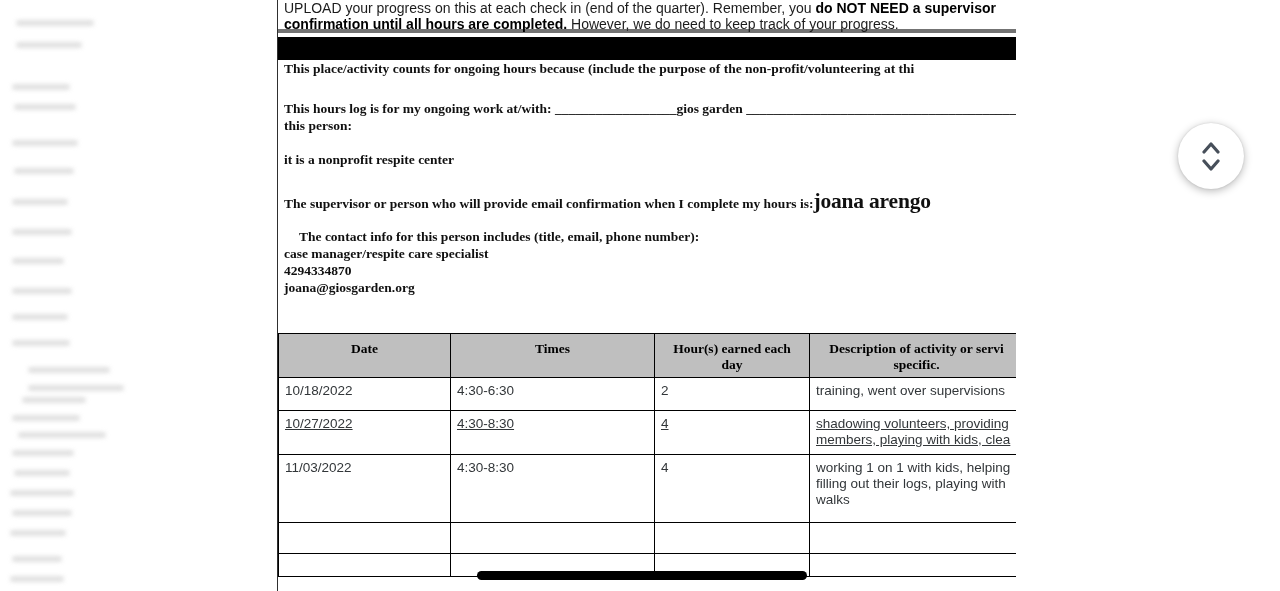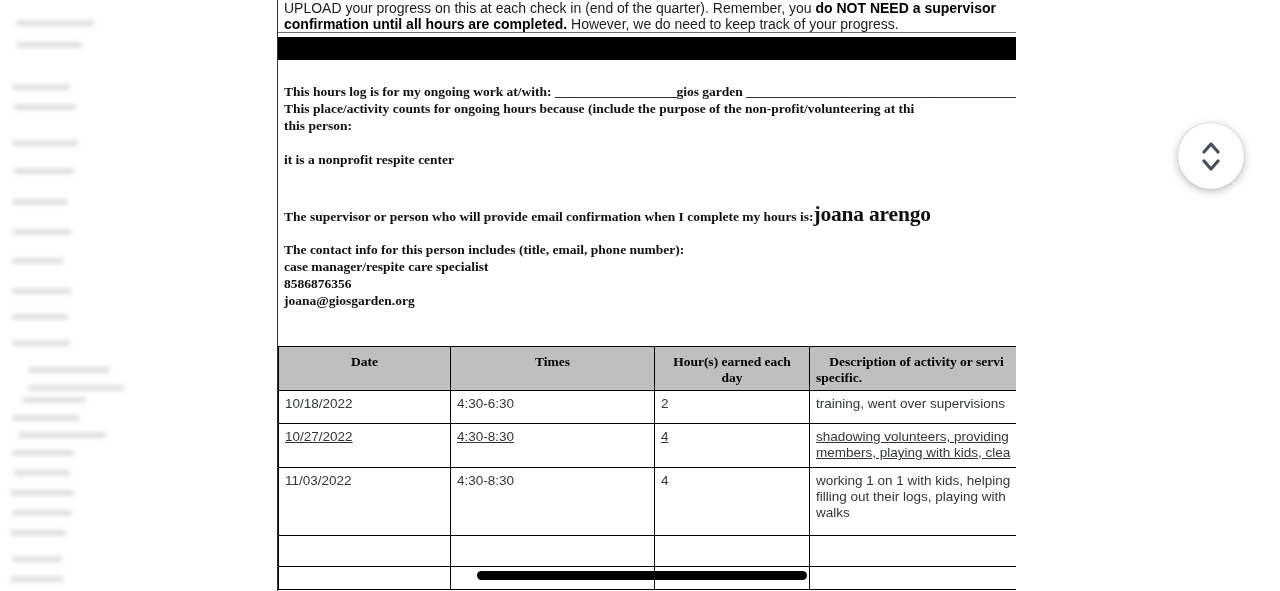--- a/index.html
+++ b/index.html
@@ -26,48 +26,48 @@
     width: 739px; height: 591px;
     border-left: 1px solid #2f2f2f;
     overflow: hidden;
     background: #ffffff;
   }
   .upload-box {
     font-size: 14px;
     line-height: 16px;
     color: #1c1c1c;
     padding-left: 6px;
-    border-bottom: 1px solid #737373;
+    border-bottom: 4px solid #737373;
     height: 33px;
   }
   .upload-box .ln { white-space: nowrap; }
   .upload-box b { color: #000; }
   .black-bar {
     margin-top: 4px;
     height: 23px;
     background: #000;
     width: 100%;
   }
   .form {
     font-family: "Liberation Serif", serif;
     font-weight: bold;
     font-size: 13.5px;
     line-height: 17px;
     color: #101010;
     padding-left: 6px;
   }
   .form p { white-space: nowrap; }
   .form .mt-blank { margin-top: 17px; }
-  .sup-line { margin-top: 33px; line-height: 27px; }
+  .sup-line { margin-top: 20px; line-height: 27px; }
   .sup-name {
     font-size: 21.5px;
     font-weight: bold;
     letter-spacing: -0.2px;
   }
-  .contact-head { margin-top: 11px; }
+  .contact-head { margin-top: 11px; margin-left: 15px; }
   
   table.hours {
     margin-top: 37px;
     border-collapse: collapse;
     table-layout: fixed;
     width: 831px;
     font-size: 13.5px;
   }
   table.hours td {
     border: 1px solid #000;
@@ -92,21 +92,21 @@
   td.c2 { width: 204px; }
   td.c3 { width: 155px; }
   td.c4 { width: 300px; }
   tr.r1 td { height: 33px; }
   tr.r2 td { height: 44px; text-decoration: underline; }
   tr.r3 td { height: 68px; }
   tr.r4 td { height: 31px; }
   tr.r5 td { height: 23px; }
   .hdr-desc { width: 201px; }
   .hdr-desc .l1 { white-space: nowrap; text-align: center; }
-  .hdr-desc .l2 { text-align: left; }
+  .hdr-desc .l2 { text-align: center; }
   .cellline { white-space: nowrap; }
   
   .ink-line {
     position: absolute;
     left: 199px; top: 571px;
     width: 330px; height: 9px;
     background: #000;
     border-radius: 5px;
   }
   
@@ -167,28 +167,28 @@
 <div class="doc">
 
   <div class="upload-box">
     <div class="ln"><span>UPLOAD your progress on this at each check in (end of the quarter). Remember, you </span><b>do NOT NEED a supervisor</b></div>
     <div class="ln"><b>confirmation until all hours are completed.</b><span> However, we do need to keep track of your progress.</span></div>
   </div>
 
   <div class="black-bar"></div>
 
   <div class="form">
+    <p>This place/activity counts for ongoing hours because (include the purpose of the non-profit/volunteering at thi</p>
     <p style="margin-top:23px">This hours log is for my ongoing work at/with: __________________gios garden ________________________________________</p>
-    <p>This place/activity counts for ongoing hours because (include the purpose of the non-profit/volunteering at thi</p>
     <p>this person:</p>
     <p class="mt-blank">it is a nonprofit respite center</p>
     <p class="sup-line"><span>The supervisor or person who will provide email confirmation when I complete my hours is:</span><span class="sup-name">joana arengo</span></p>
     <p class="contact-head">The contact info for this person includes (title, email, phone number):</p>
     <p>case manager/respite care specialist</p>
-    <p>8586876356</p>
+    <p>4294334870</p>
     <p>joana@giosgarden.org</p>
   </div>
 
   <table class="hours">
     <tbody>
         <tr class="hdr">
       <td class="c1">Date</td>
       <td class="c2">Times</td>
       <td class="c3">Hour(s) earned each day</td>
       <td class="c4">

